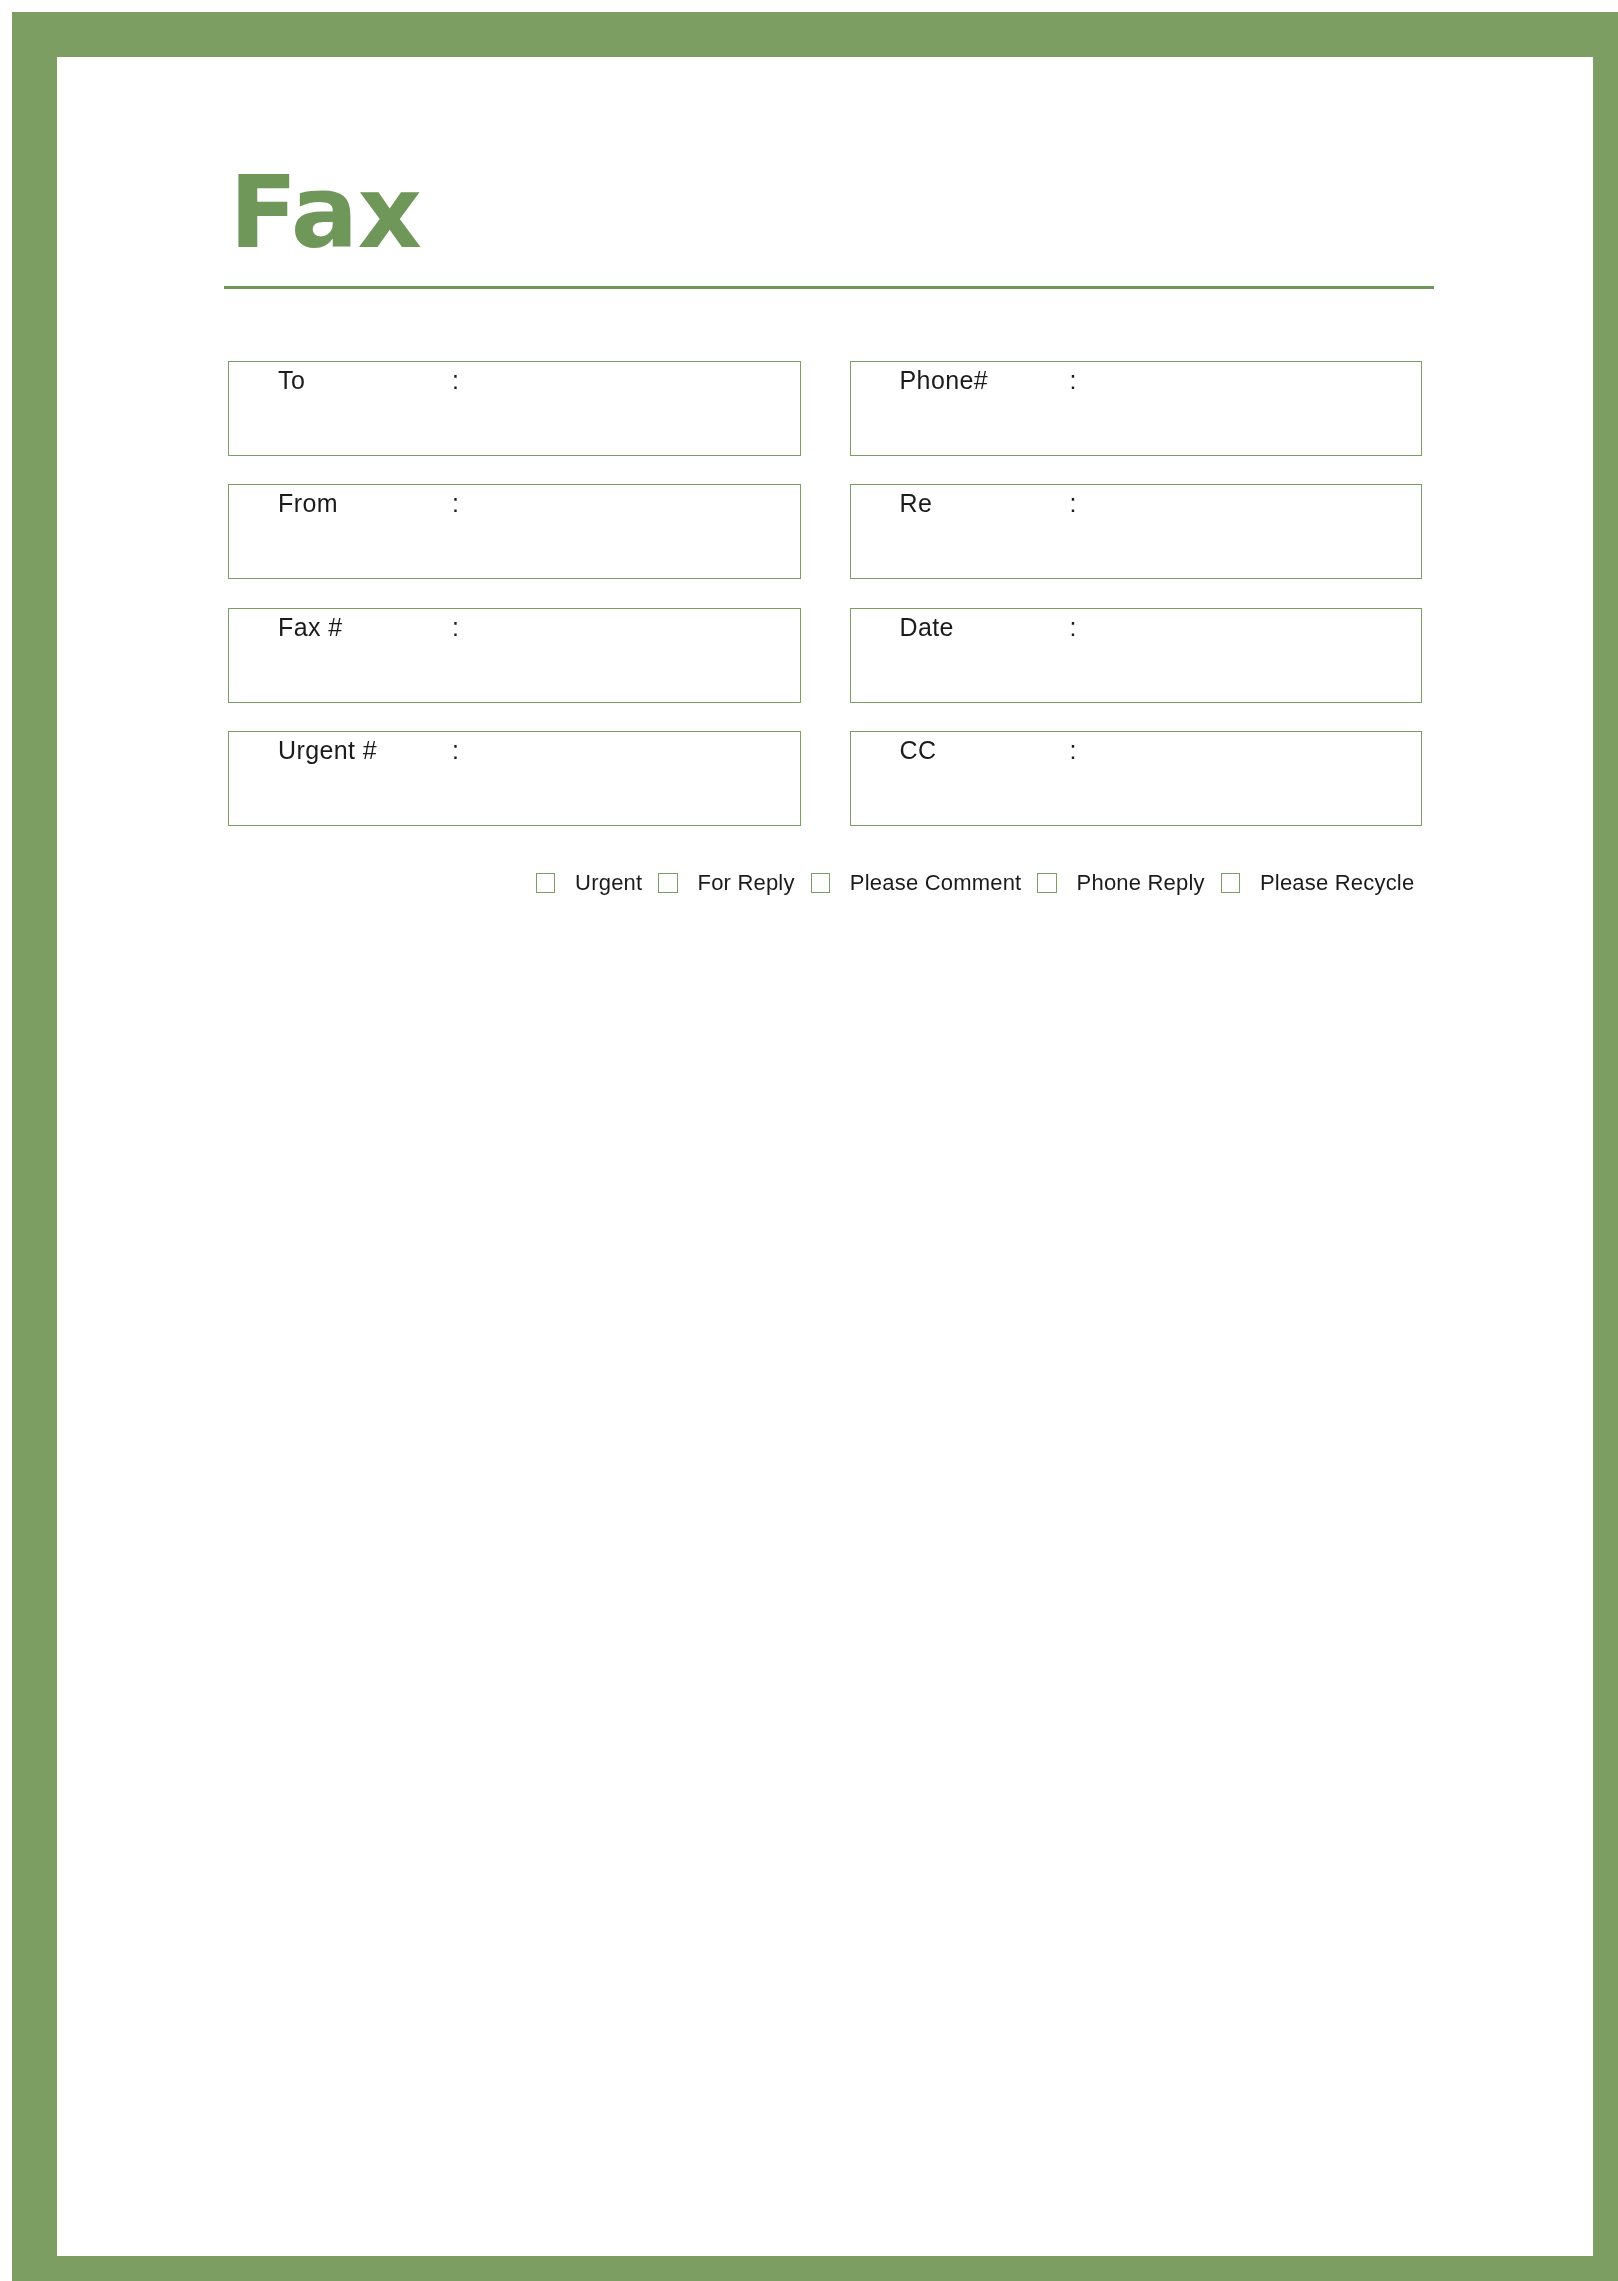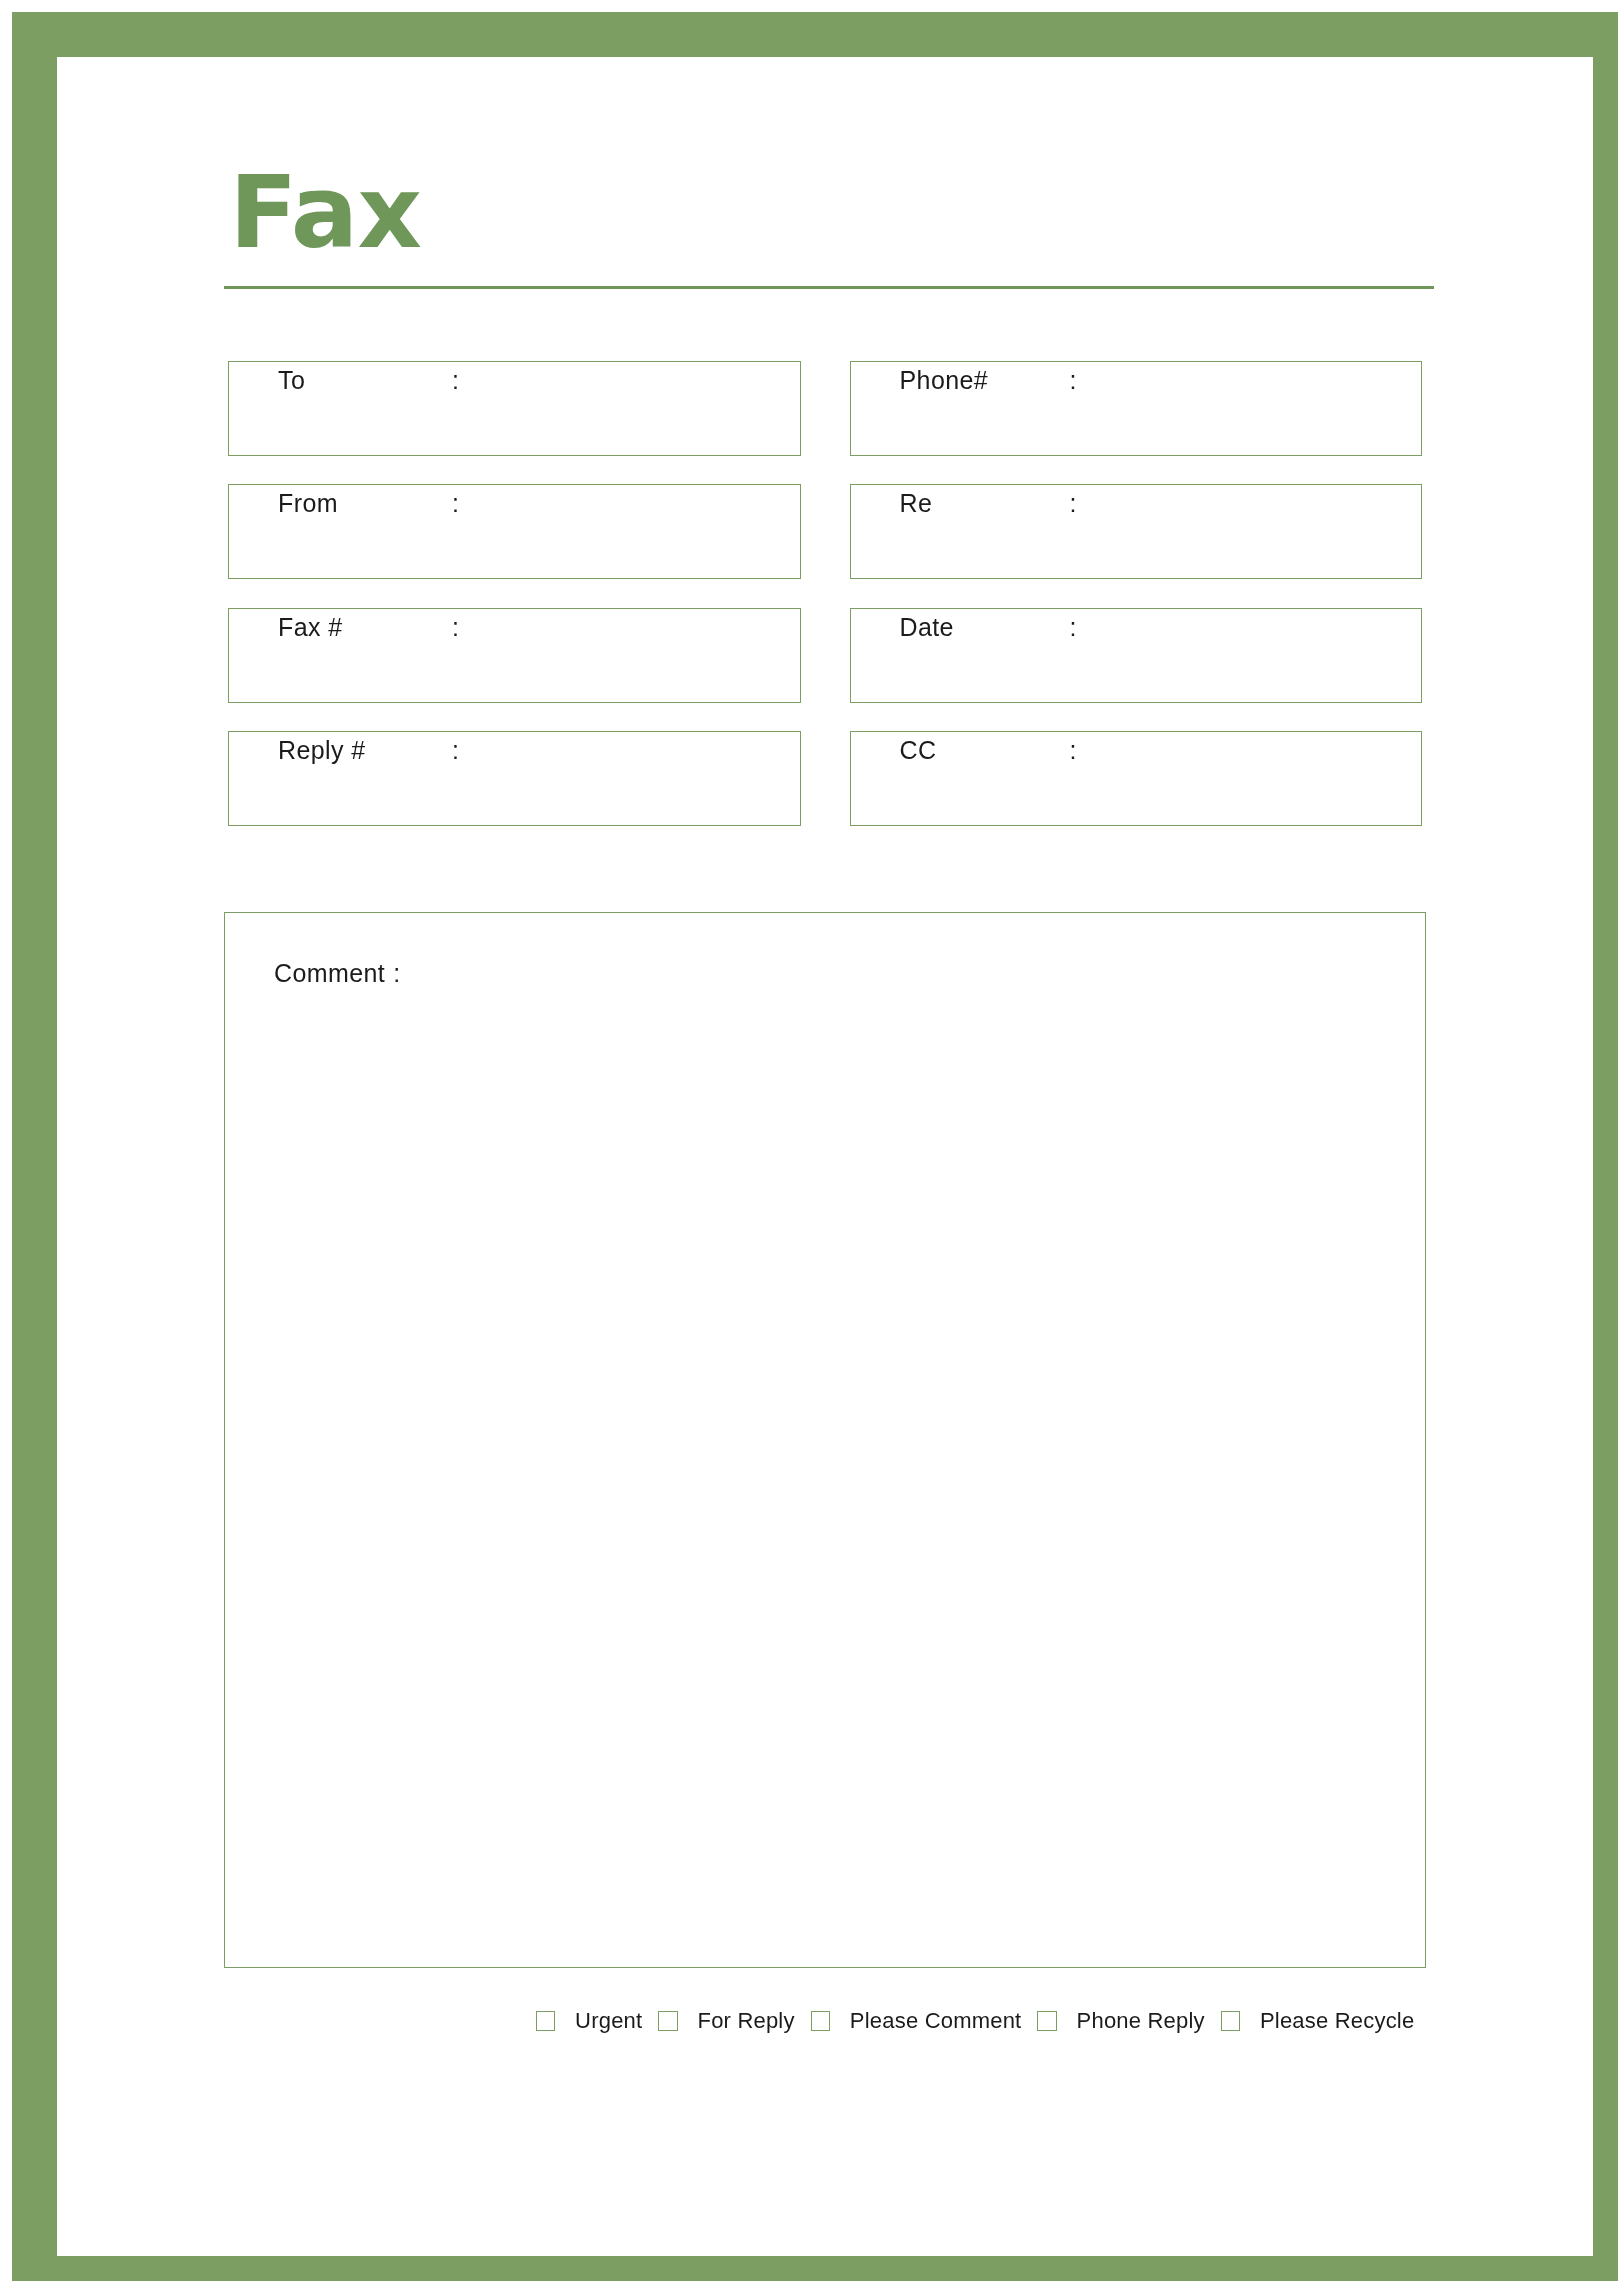--- a/index.html
+++ b/index.html
@@ -144,34 +144,31 @@
           <span class="field-label w1">Fax #</span>
           <span class="field-colon">:</span>
         </div>
 
         <div class="field-box">
           <span class="field-label w2">Date</span>
           <span class="field-colon">:</span>
         </div>
 
         <div class="field-box">
-          <span class="field-label w1">Reply #</span>
+          <span class="field-label w1">Urgent #</span>
           <span class="field-colon">:</span>
         </div>
 
         <div class="field-box">
           <span class="field-label w2">CC</span>
           <span class="field-colon">:</span>
         </div>
 
       </div>
 
-      <div class="comment-box">
-        <span class="comment-label">Comment</span><span class="comment-label">:</span>
-      </div>
 
       <div class="checkbox-row">
 
         <div class="checkbox-item">
           <span class="checkbox-square"></span>
           <span class="checkbox-text">Urgent</span>
         </div>
 
         <div class="checkbox-item">
           <span class="checkbox-square"></span>

